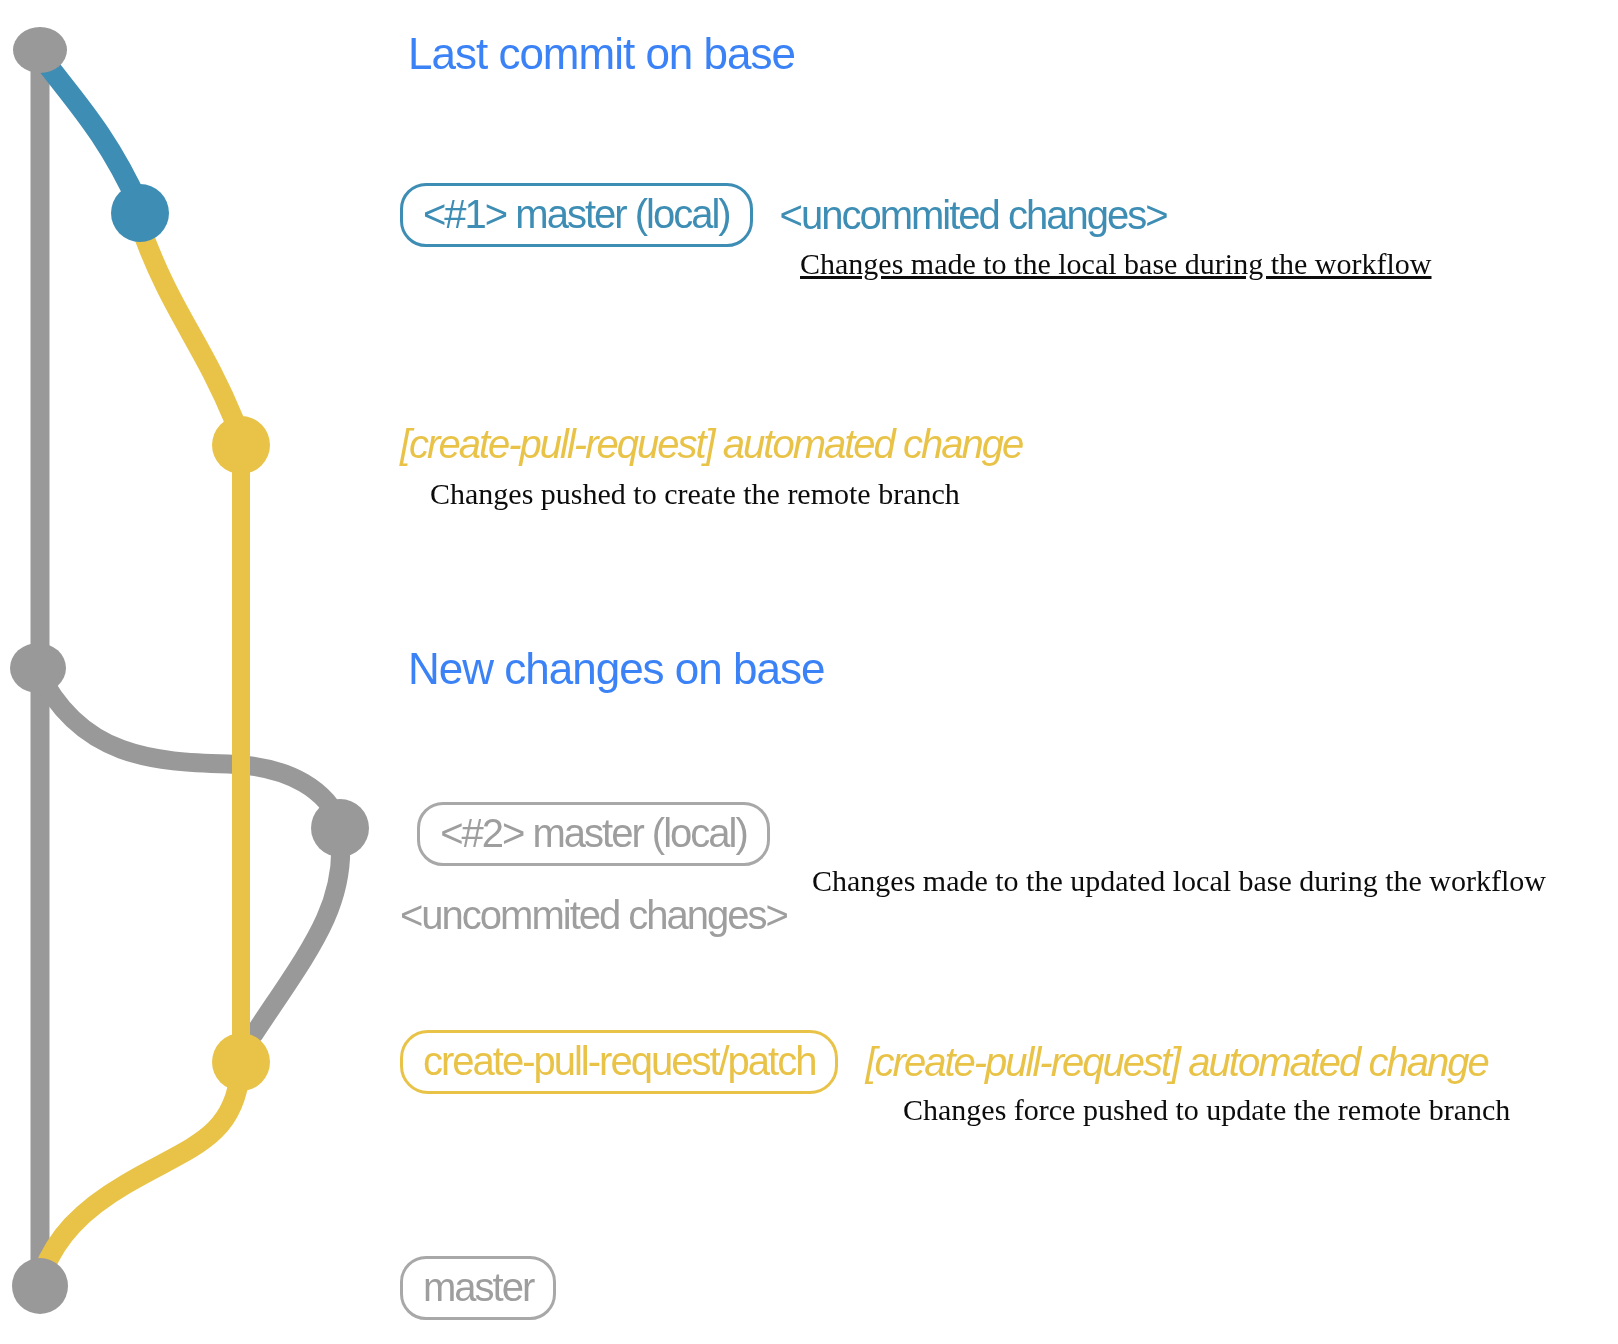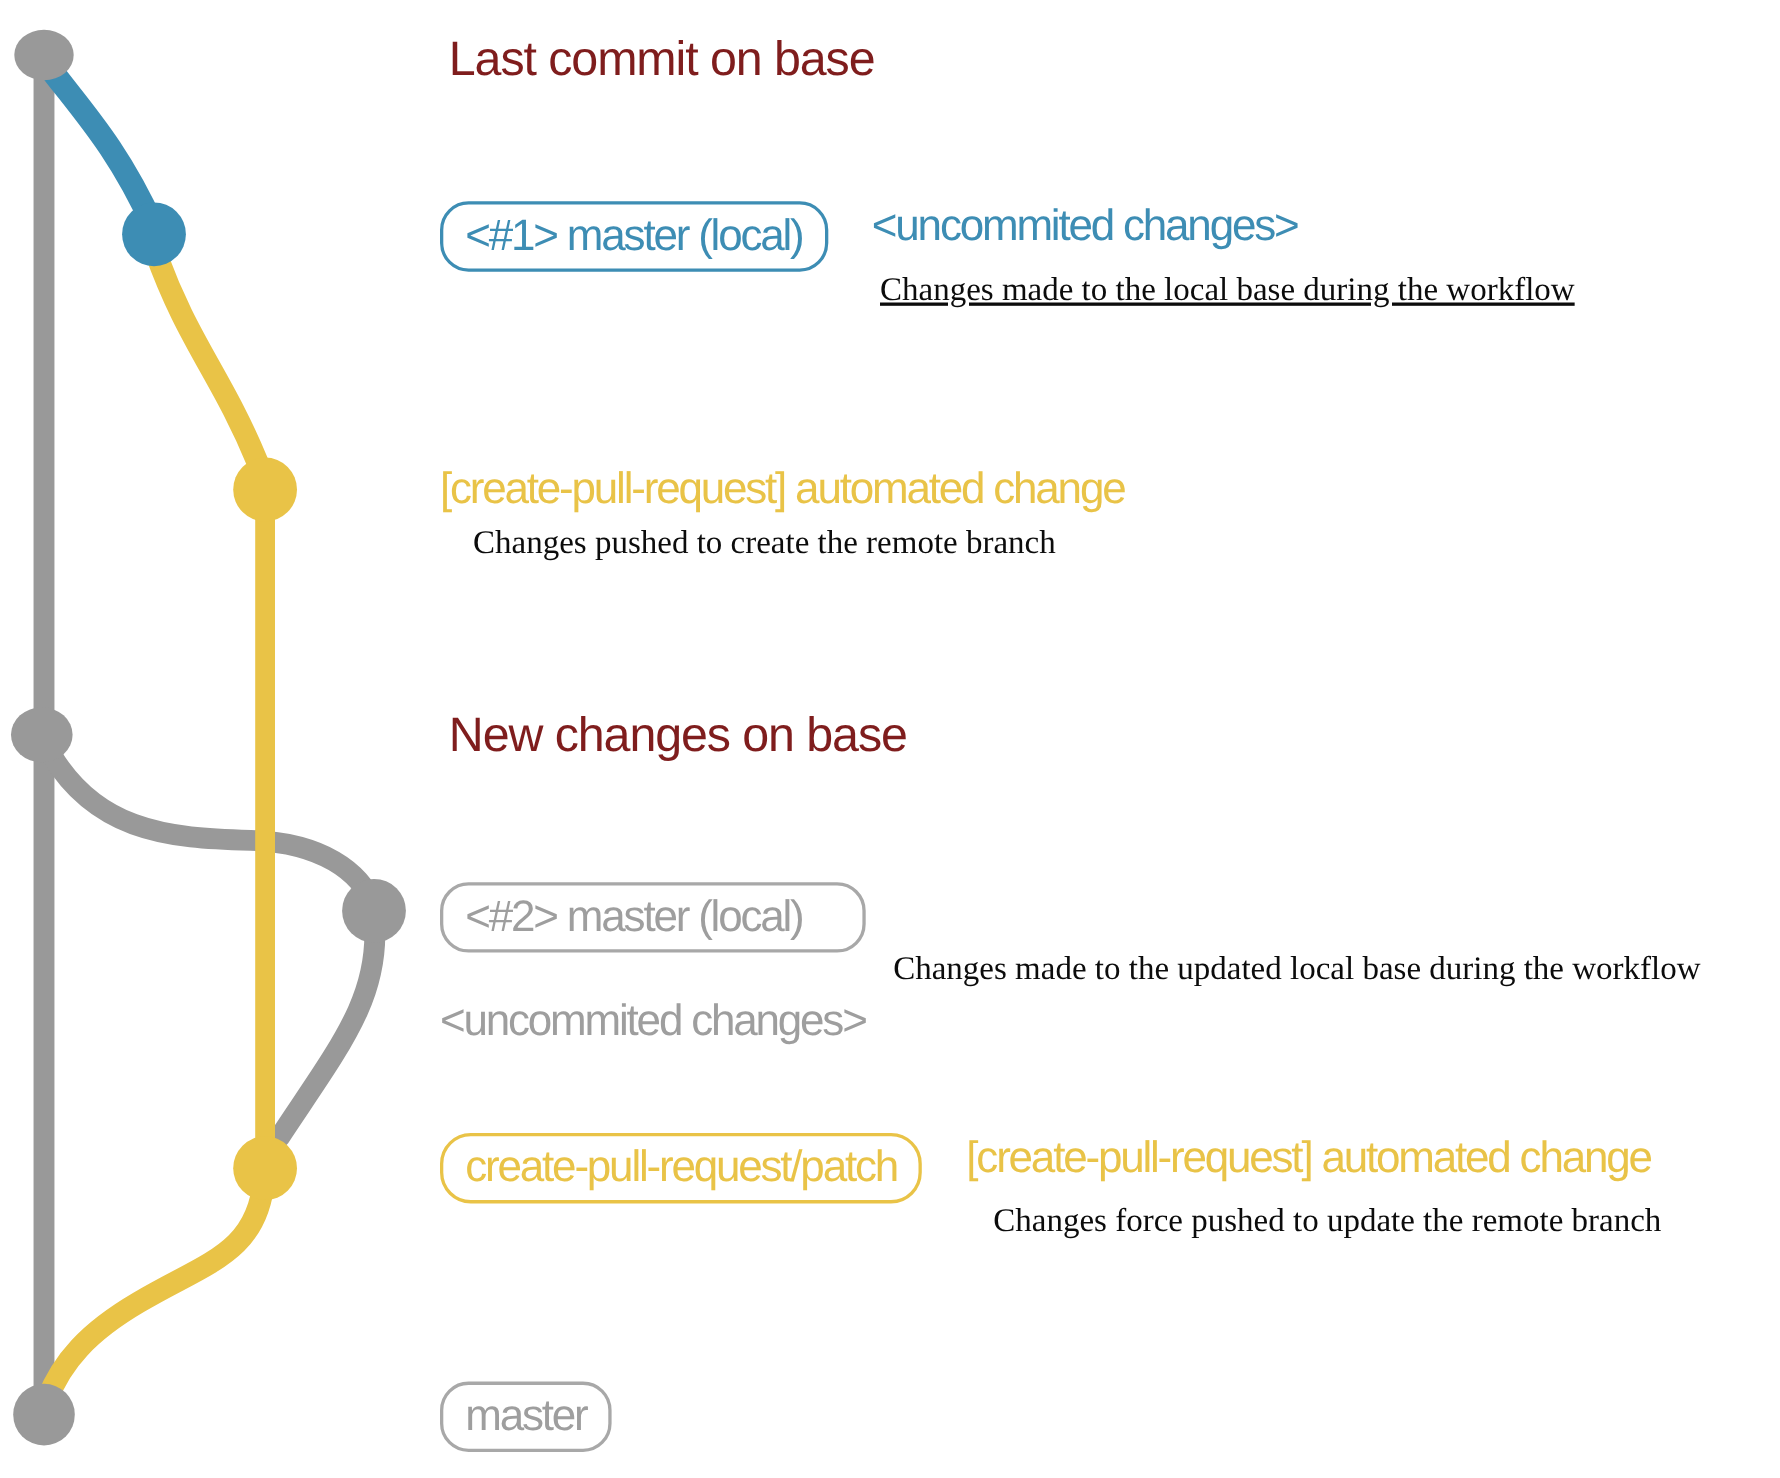--- a/index.html
+++ b/index.html
@@ -17,27 +17,28 @@
   #graph-svg {
     position: absolute;
     left: 0;
     top: 0;
   }
   .abs { position: absolute; }
 
   .row-title {
     font-size: 44px;
     letter-spacing: -1px;
-    color: #7f1d1d;
+    color: #3b82f6;
     line-height: 1.1;
     white-space: nowrap;
   }
   .commit-row {
     display: flex;
-    gap: 40px;
+    align-items: center;
+    gap: 27px;
     white-space: nowrap;
   }
   .badge {
     display: inline-block;
     font-size: 40px;
     letter-spacing: -2px;
     line-height: 1.1;
     padding: 6px 20px 8px 20px;
     border: 3px solid;
     border-radius: 26px;
@@ -47,21 +48,21 @@
   .badge--yellow { color: #e9c347; border-color: #e9c347; border-radius: 28px; }
   .badge--gray   { color: #9e9e9e; border-color: #a8a8a8; }
 
   .message {
     font-size: 40px;
     letter-spacing: -2px;
     line-height: 1.1;
     white-space: nowrap;
   }
   .message--blue   { color: #3d8db4; }
-  .message--yellow { color: #e9c347; }
+  .message--yellow { color: #e9c347; font-style: italic; }
   .message--gray   { color: #9e9e9e; }
 
   .annotation {
     font-family: "Liberation Serif", serif;
     font-size: 30px;
     color: #0c0c0c;
     line-height: 1.15;
     white-space: nowrap;
   }
 </style>

